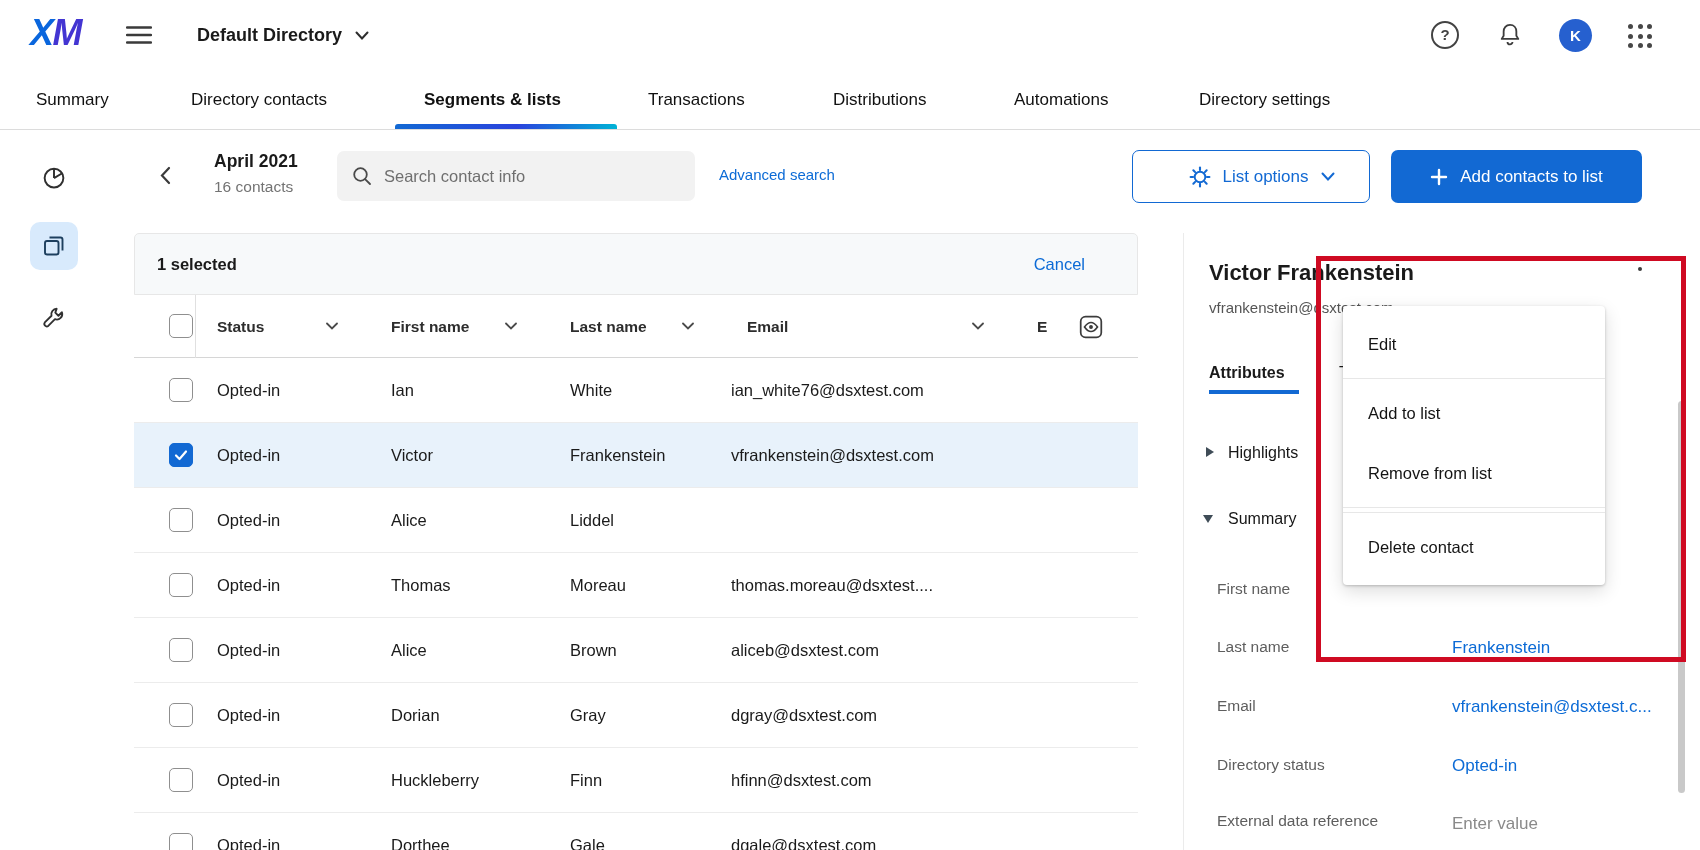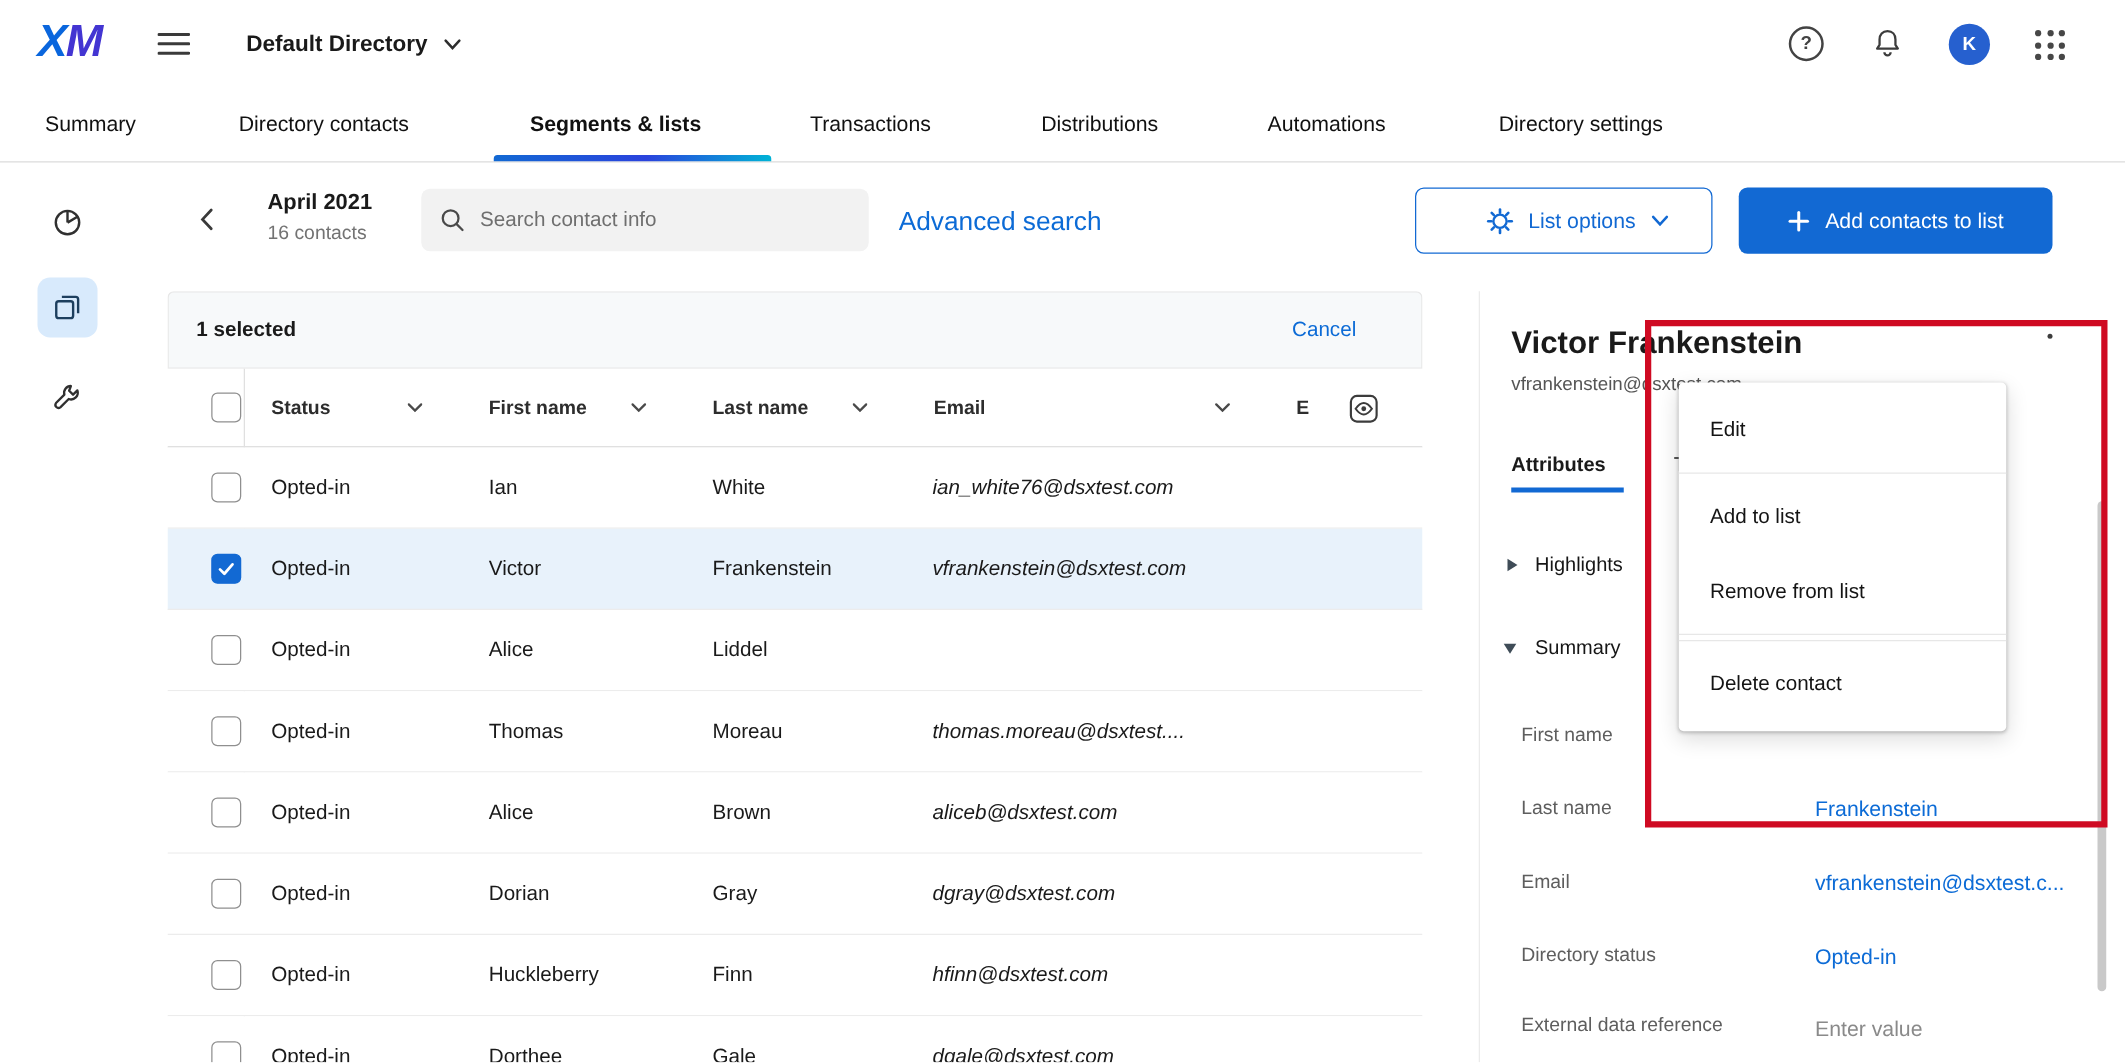--- a/index.html
+++ b/index.html
@@ -37,46 +37,46 @@
   #side-lists { left:30px; top:222px; width:48px; height:48px; background:#d8eafc; border-radius:10px; }
   #side-tools { left:32px; top:296px; width:44px; height:44px; }
 
   
   .back-btn { position:absolute; left:150px; top:160px; width:30px; height:30px; display:flex; align-items:center; justify-content:center; }
   .list-title { position:absolute; left:214px; top:151px; font-size:17.5px; font-weight:700; }
   .list-sub { position:absolute; left:214px; top:178px; font-size:15.5px; color:#737373; }
   .search-box { position:absolute; left:337px; top:151px; width:358px; height:50px; background:#f2f2f2; border-radius:7px; display:flex; align-items:center; gap:12px; padding:0 15px; }
   .search-box input { flex:1; border:0; background:transparent; outline:none; font-size:16.5px; font-family:inherit; color:#222; }
   .search-box input::placeholder { color:#6f6f6f; opacity:1; }
-  .adv-link { position:absolute; left:719px; top:166px; font-size:21px; font-weight:500; color:var(--link,#0c6bd6); text-decoration:none; }
+  .adv-link { position:absolute; left:719px; top:166px; font-size:15px; font-weight:500; color:var(--link,#0c6bd6); text-decoration:none; }
   .list-options { position:absolute; left:1132px; top:150px; width:238px; height:53px; border:1px solid var(--accent,#1269d3); border-radius:7px; background:#fff; color:var(--accent,#1269d3); display:flex; align-items:center; justify-content:center; gap:12px; font-size:17px; font-weight:500;padding-left:21px; }
   .add-btn { position:absolute; left:1391px; top:150px; width:251px; height:53px; background:var(--accent,#1269d3); border-radius:7px; color:#fff; display:flex; align-items:center; justify-content:center; gap:12px; font-size:17px; font-weight:500; }
 
   
   .table { position:absolute; left:134px; top:233px; width:1004px; height:617px; overflow:hidden; background:#fff; }
   .select-bar { position:absolute; top:0; left:0; width:100%; height:62px; background:#f7f9fa; border:1px solid #e7e7e7; border-radius:5px 5px 0 0; }
   .sel-text { position:absolute; left:22px; top:0; line-height:60px; font-size:16.5px; font-weight:700; }
   .cancel-btn { position:absolute; right:52px; top:0; line-height:60px; font-size:16.5px; font-weight:500; color:var(--link,#0c6bd6); }
   .thead { position:absolute; top:62px; left:0; width:100%; height:63px; border-bottom:1px solid #d6d6d6; background:#fff; }
   .vline { position:absolute; left:61px; top:62px; bottom:0; width:1px; background:#e0e0e0; }
   .hcell { position:absolute; top:0; line-height:63px; font-size:15.5px; font-weight:700; color:#2d2d2d; white-space:nowrap; }
   .hchev { position:absolute; top:27px; color:#4a4a4a; }
   .cb { position:absolute; left:35px; width:24px; height:24px; border:1.5px solid #8f8f8f; border-radius:5px; background:#fff; display:flex; align-items:center; justify-content:center; }
   .thead .cb { top:19px; }
   .row .cb { top:20px; }
   .cb.checked { background:var(--accent,#1269d3); border-color:var(--accent,#1269d3); }
   .row { position:absolute; left:0; width:100%; height:65px; border-bottom:1px solid #ececec; background:#fff; }
   .row.selected { background:var(--selected-row,#e8f2fb); }
   .cell { position:absolute; top:0; line-height:65px; font-size:16.5px; white-space:nowrap; }
-  .c-status { left:83px; } .c-first { left:257px; } .c-last { left:436px; } .c-email { left:612px;font-style:italic; }
+  .c-status { left:83px; } .c-first { left:257px; } .c-last { left:436px; } .c-email { left:597px; }
   .eye-btn { position:absolute; left:938px; top:13px; width:37px; height:37px; display:flex; align-items:center; justify-content:center; background:#fff; }
 
   
   .panel { position:absolute; left:1183px; top:233px; width:517px; height:617px; border-left:1px solid #ebebeb; background:#fff; }
-  .p-name { position:absolute; left:25px; top:27px; font-size:25px; font-weight:700; white-space:nowrap; }
+  .p-name { position:absolute; left:25px; top:27px; font-size:22px; font-weight:700; white-space:nowrap; }
   .p-dots { position:absolute; left:438px; top:22px; width:36px; height:28px; display:flex; align-items:center; justify-content:center; gap:4px; }
   .p-dots span { width:4.5px; height:4.5px; border-radius:50%; background:#3c3c3c; }
   .p-email { position:absolute; left:25px; top:66px; font-size:15px; color:#555; white-space:nowrap; }
   .p-tab { position:absolute; top:131px; font-size:16px; white-space:nowrap; }
   .p-tab.active { font-weight:700; }
   .p-underline { position:absolute; left:25px; top:157px; width:90px; height:3.5px; background:var(--accent,#1269d3); }
   .tri-r { position:absolute; left:22px; top:214px; width:0; height:0; border-left:8px solid #3f4c57; border-top:5.5px solid transparent; border-bottom:5.5px solid transparent; }
   .tri-d { position:absolute; left:19px; top:282px; width:0; height:0; border-top:8px solid #3f4c57; border-left:5.5px solid transparent; border-right:5.5px solid transparent; }
   .sec-label { position:absolute; left:44px; font-size:16px; color:#161616; }
   .f-label { position:absolute; left:33px; font-size:15.5px; color:#5e5e5e; white-space:nowrap; }

